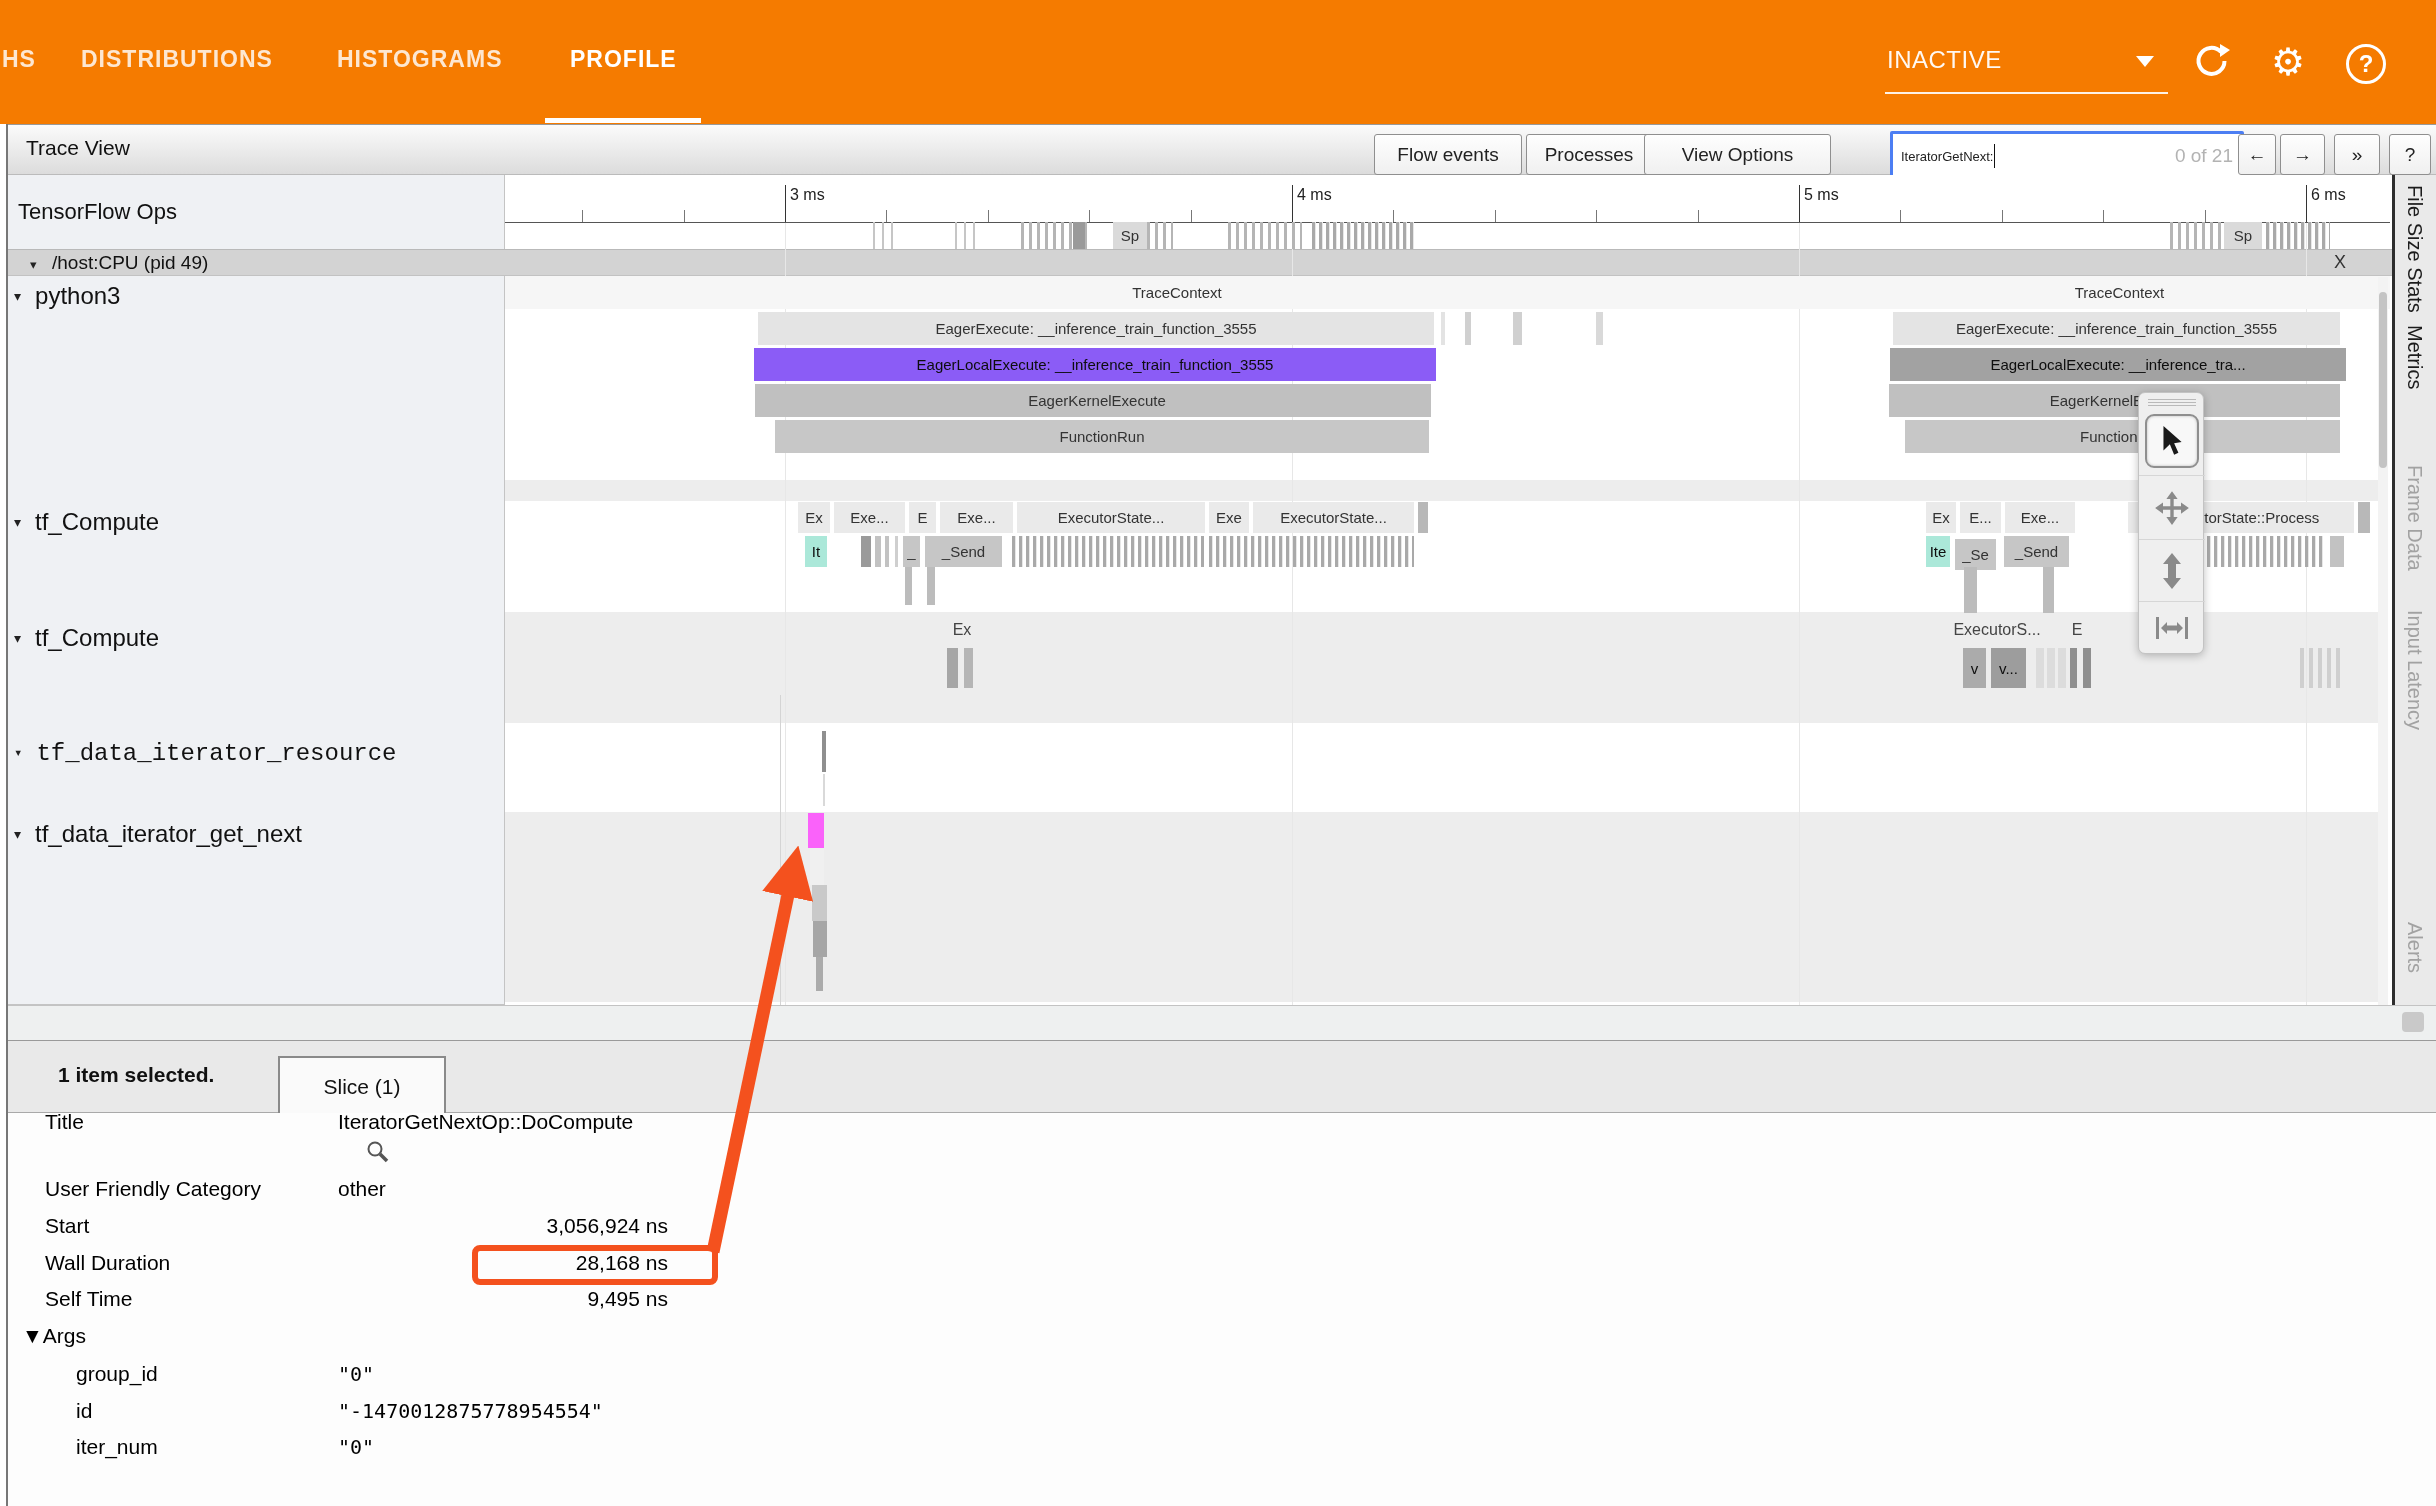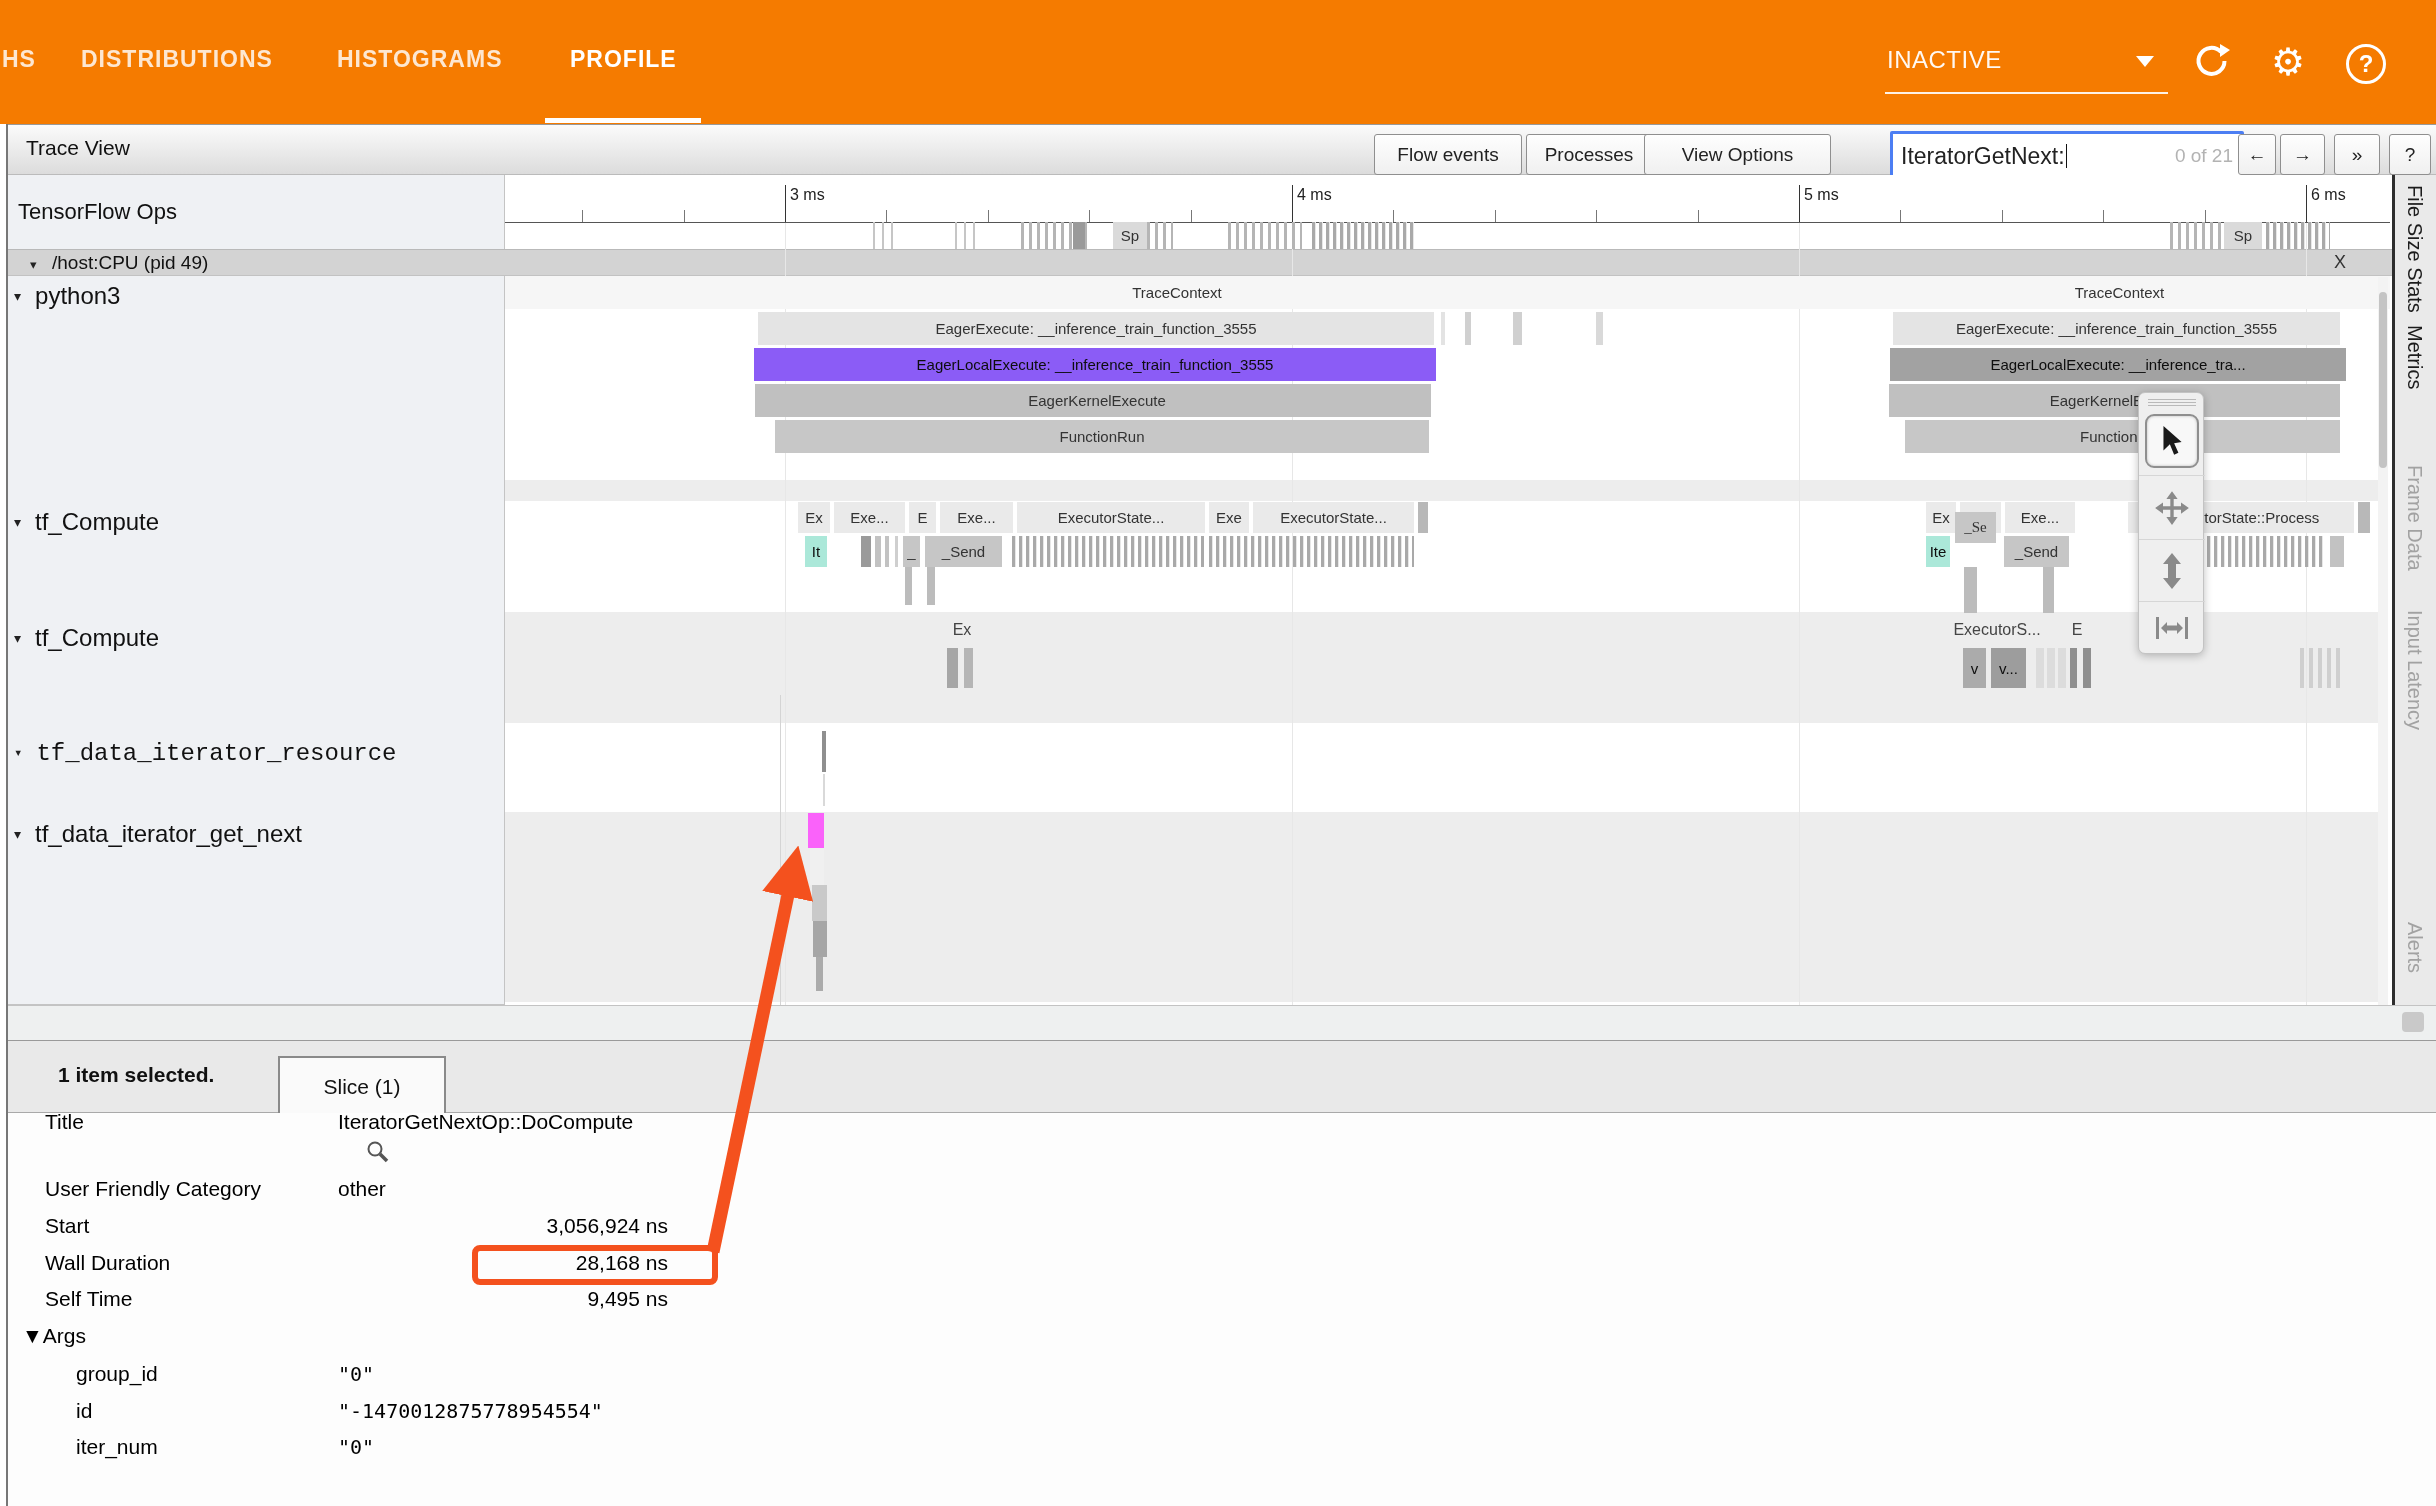--- a/index.html
+++ b/index.html
@@ -28,21 +28,21 @@
 
   
   #trace-toolbar{left:8px;top:124px;width:2428px;height:51px;border-top:1px solid #999;
      background:linear-gradient(#fbfbfb,#dcdcdc);border-bottom:1px solid #bbb;}
   #trace-title{position:absolute;left:18px;top:11px;font-size:21px;color:#111;}
   .tb-btn{position:absolute;top:9px;height:39px;background:linear-gradient(#fefefe,#f0f0f0);
           border:1px solid #8f8f8f;border-radius:3px;font-size:19px;color:#222;
           display:flex;align-items:center;justify-content:center;cursor:pointer;font-family:inherit;}
   #search-box{position:absolute;left:1882px;top:6px;width:348px;height:44px;background:#fff;
           border:3px solid #4c7ef3;border-radius:2px;display:flex;align-items:center;}
-  #search-text{font-size:23px;color:#222;margin-left:8px;white-space:nowrap;}
+  #search-text{font-size:13px;color:#222;margin-left:8px;white-space:nowrap;}
   #search-caret{width:1px;height:24px;background:#111;margin-left:1px;}
   #search-count{position:absolute;right:8px;font-size:19px;color:#b3b3b3;}
 
   
   #sidebar-head{left:8px;top:175px;width:497px;height:74px;background:#eff1f4;border-right:1px solid #c4c4c4;}
   #ops-label{position:absolute;left:10px;top:24px;font-size:22px;color:#111;}
   #axis-area{left:505px;top:175px;width:1885px;height:74px;background:#fff;}
   #axis-line{left:505px;top:222px;width:1885px;height:1px;background:#555;}
   .tick-major{position:absolute;width:1px;background:#333;}
   .tick-minor{position:absolute;width:1px;background:#777;}
@@ -269,21 +269,21 @@
       <div class="slice" style="left: 2128px; top: 502px; width: 226px; height: 31px; background: rgb(234, 234, 234); color: rgb(51, 51, 51);">ExecutorState::Process</div>
       <div class="slice" style="left: 2358px; top: 502px; width: 12px; height: 31px; background: rgb(184, 184, 184); color: rgb(51, 51, 51);"></div>
       <div class="slice" style="left: 805px; top: 536px; width: 22px; height: 31px; background: rgb(171, 232, 217); color: rgb(13, 13, 13);">It</div>
       <div class="slice" style="left: 861px; top: 536px; width: 10px; height: 31px; background: rgb(154, 154, 154); color: rgb(13, 13, 13);"></div>
       <div class="slice" style="left: 875px; top: 536px; width: 6px; height: 31px; background: rgb(194, 194, 194); color: rgb(51, 51, 51);"></div>
       <div class="slice" style="left: 885px; top: 536px; width: 4px; height: 31px; background: rgb(194, 194, 194); color: rgb(51, 51, 51);"></div>
       <div class="slice" style="left: 895px; top: 536px; width: 3px; height: 31px; background: rgb(207, 207, 207); color: rgb(51, 51, 51);"></div>
       <div class="slice" style="left: 903px; top: 536px; width: 17px; height: 31px; background: rgb(198, 198, 198); color: rgb(51, 51, 51);">_</div>
       <div class="slice" style="left: 925px; top: 536px; width: 77px; height: 31px; background: rgb(198, 198, 198); color: rgb(51, 51, 51);">_Send</div>
       <div class="slice" style="left: 1926px; top: 536px; width: 24px; height: 31px; background: rgb(171, 232, 217); color: rgb(13, 13, 13);">Ite</div>
-      <div class="slice" style="left: 1955px; top: 512px; width: 41px; height: 31px; background: rgb(198, 198, 198); color: rgb(51, 51, 51); font-family: Liberation Serif, serif;">_Se</div>
+      <div class="slice" style="left: 1955px; top: 539px; width: 41px; height: 31px; background: rgb(198, 198, 198); color: rgb(51, 51, 51);">_Se</div>
       <div class="slice" style="left: 2004px; top: 536px; width: 65px; height: 31px; background: rgb(198, 198, 198); color: rgb(51, 51, 51);">_Send</div>
       <div class="slice" style="left: 2330px; top: 536px; width: 14px; height: 31px; background: rgb(194, 194, 194); color: rgb(51, 51, 51);"></div>
       <div class="slice" style="left: 905px; top: 567px; width: 7px; height: 38px; background: rgb(188, 188, 188); color: rgb(51, 51, 51);"></div>
       <div class="slice" style="left: 927px; top: 567px; width: 8px; height: 38px; background: rgb(188, 188, 188); color: rgb(51, 51, 51);"></div>
       <div class="slice" style="left: 1964px; top: 567px; width: 13px; height: 46px; background: rgb(188, 188, 188); color: rgb(51, 51, 51);"></div>
       <div class="slice" style="left: 2043px; top: 567px; width: 11px; height: 46px; background: rgb(188, 188, 188); color: rgb(51, 51, 51);"></div>
       <div class="slice" style="left: 940px; top: 616px; width: 44px; height: 28px; background: transparent; color: rgb(68, 68, 68); font-size: 16px;">Ex</div>
       <div class="slice" style="left: 1938px; top: 616px; width: 118px; height: 28px; background: transparent; color: rgb(68, 68, 68); font-size: 16px;">ExecutorS...</div>
       <div class="slice" style="left: 2062px; top: 616px; width: 30px; height: 28px; background: transparent; color: rgb(68, 68, 68); font-size: 16px;">E</div>
       <div class="slice" style="left: 947px; top: 648px; width: 11px; height: 40px; background: rgb(166, 166, 166); color: rgb(13, 13, 13);"></div>

